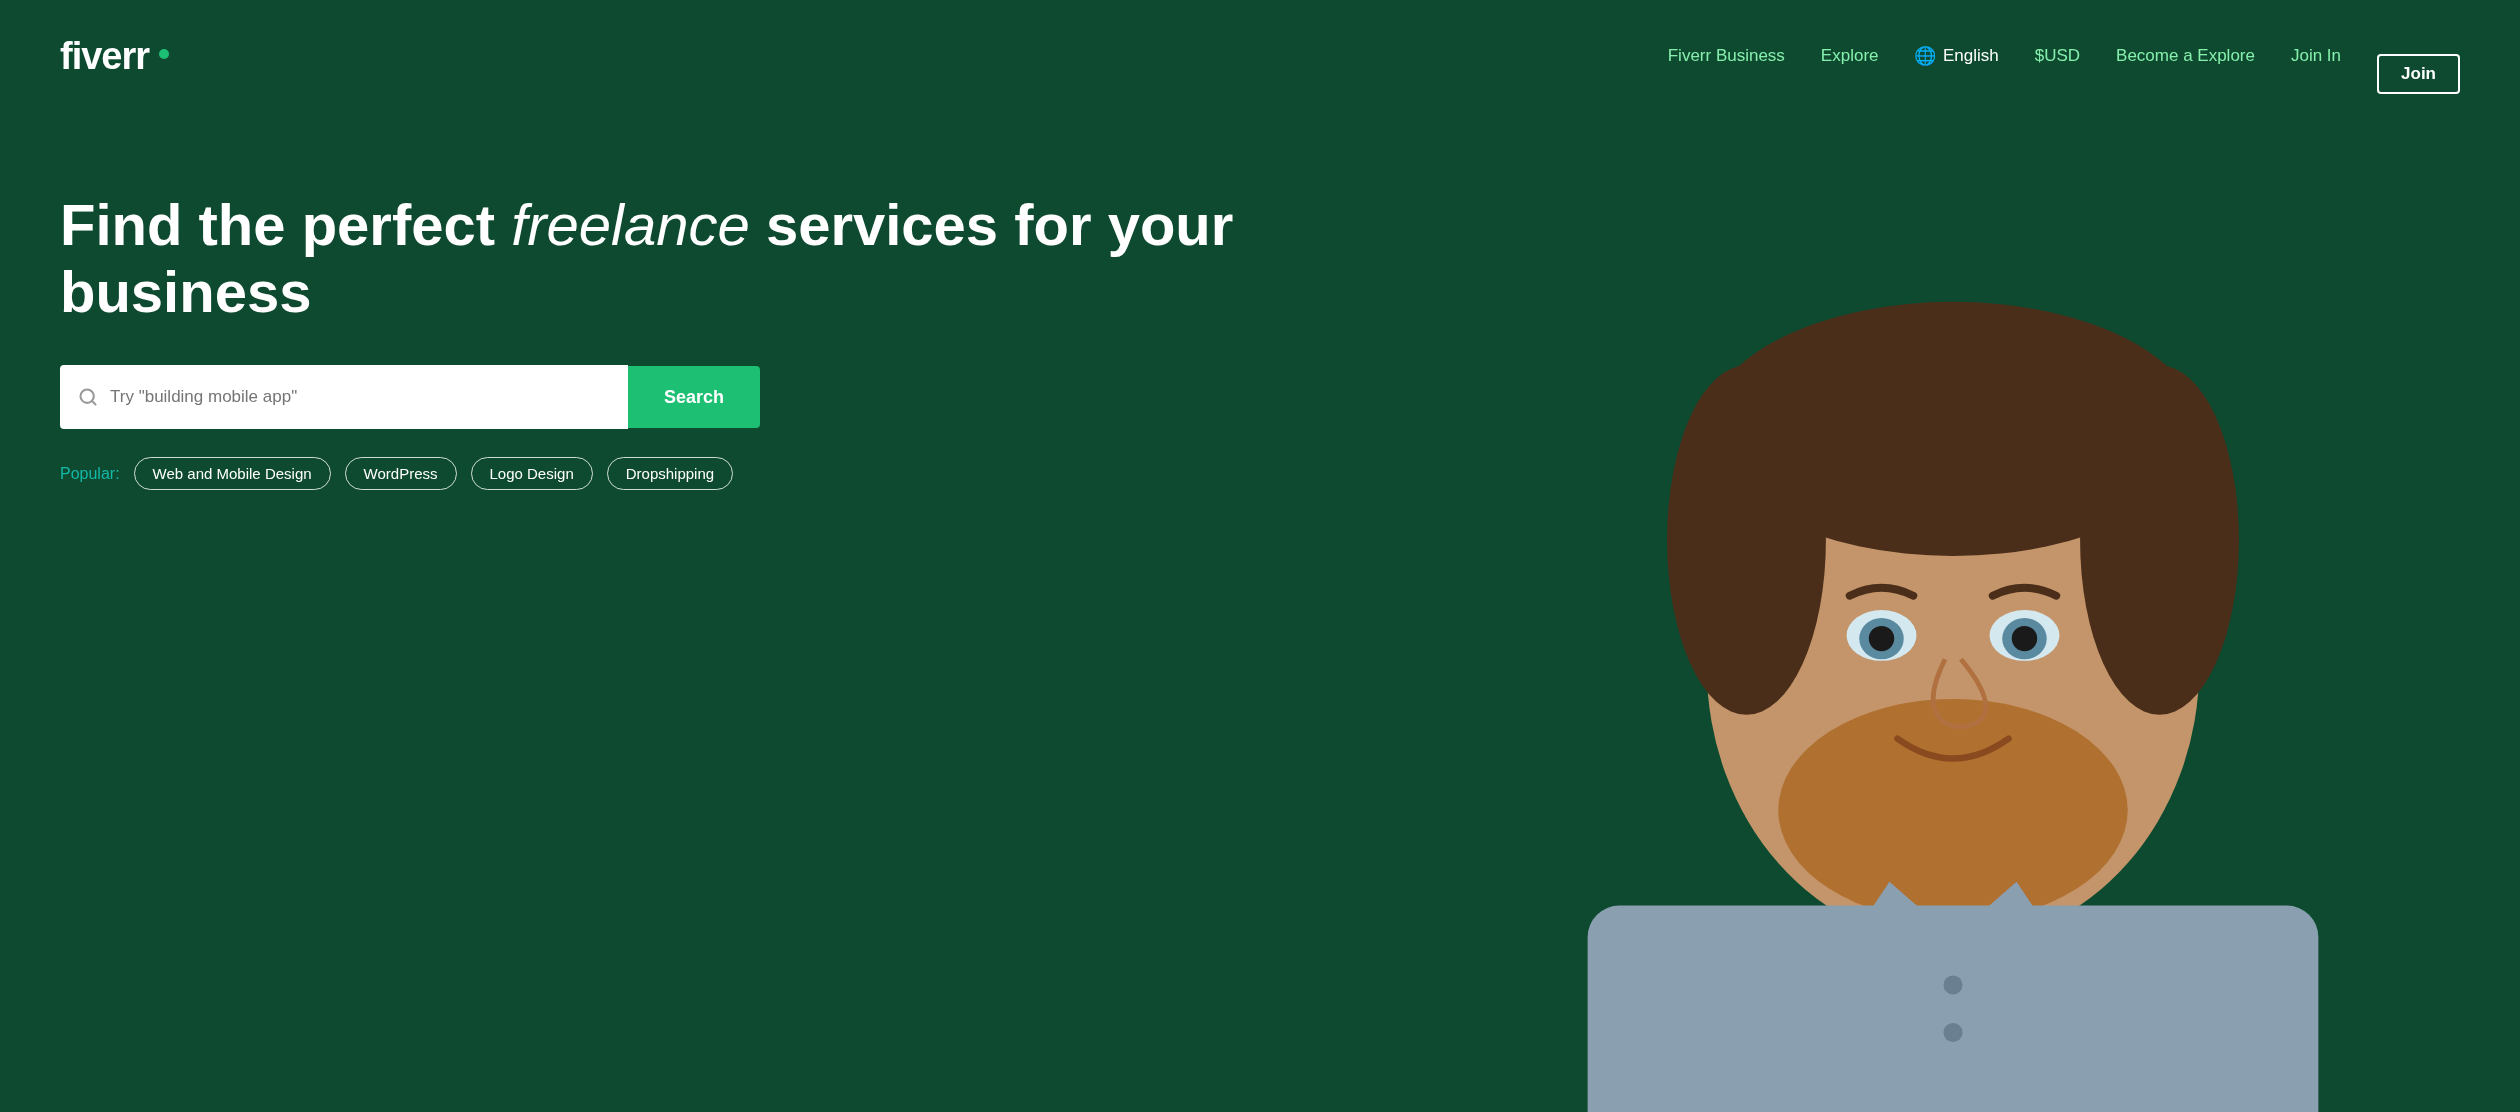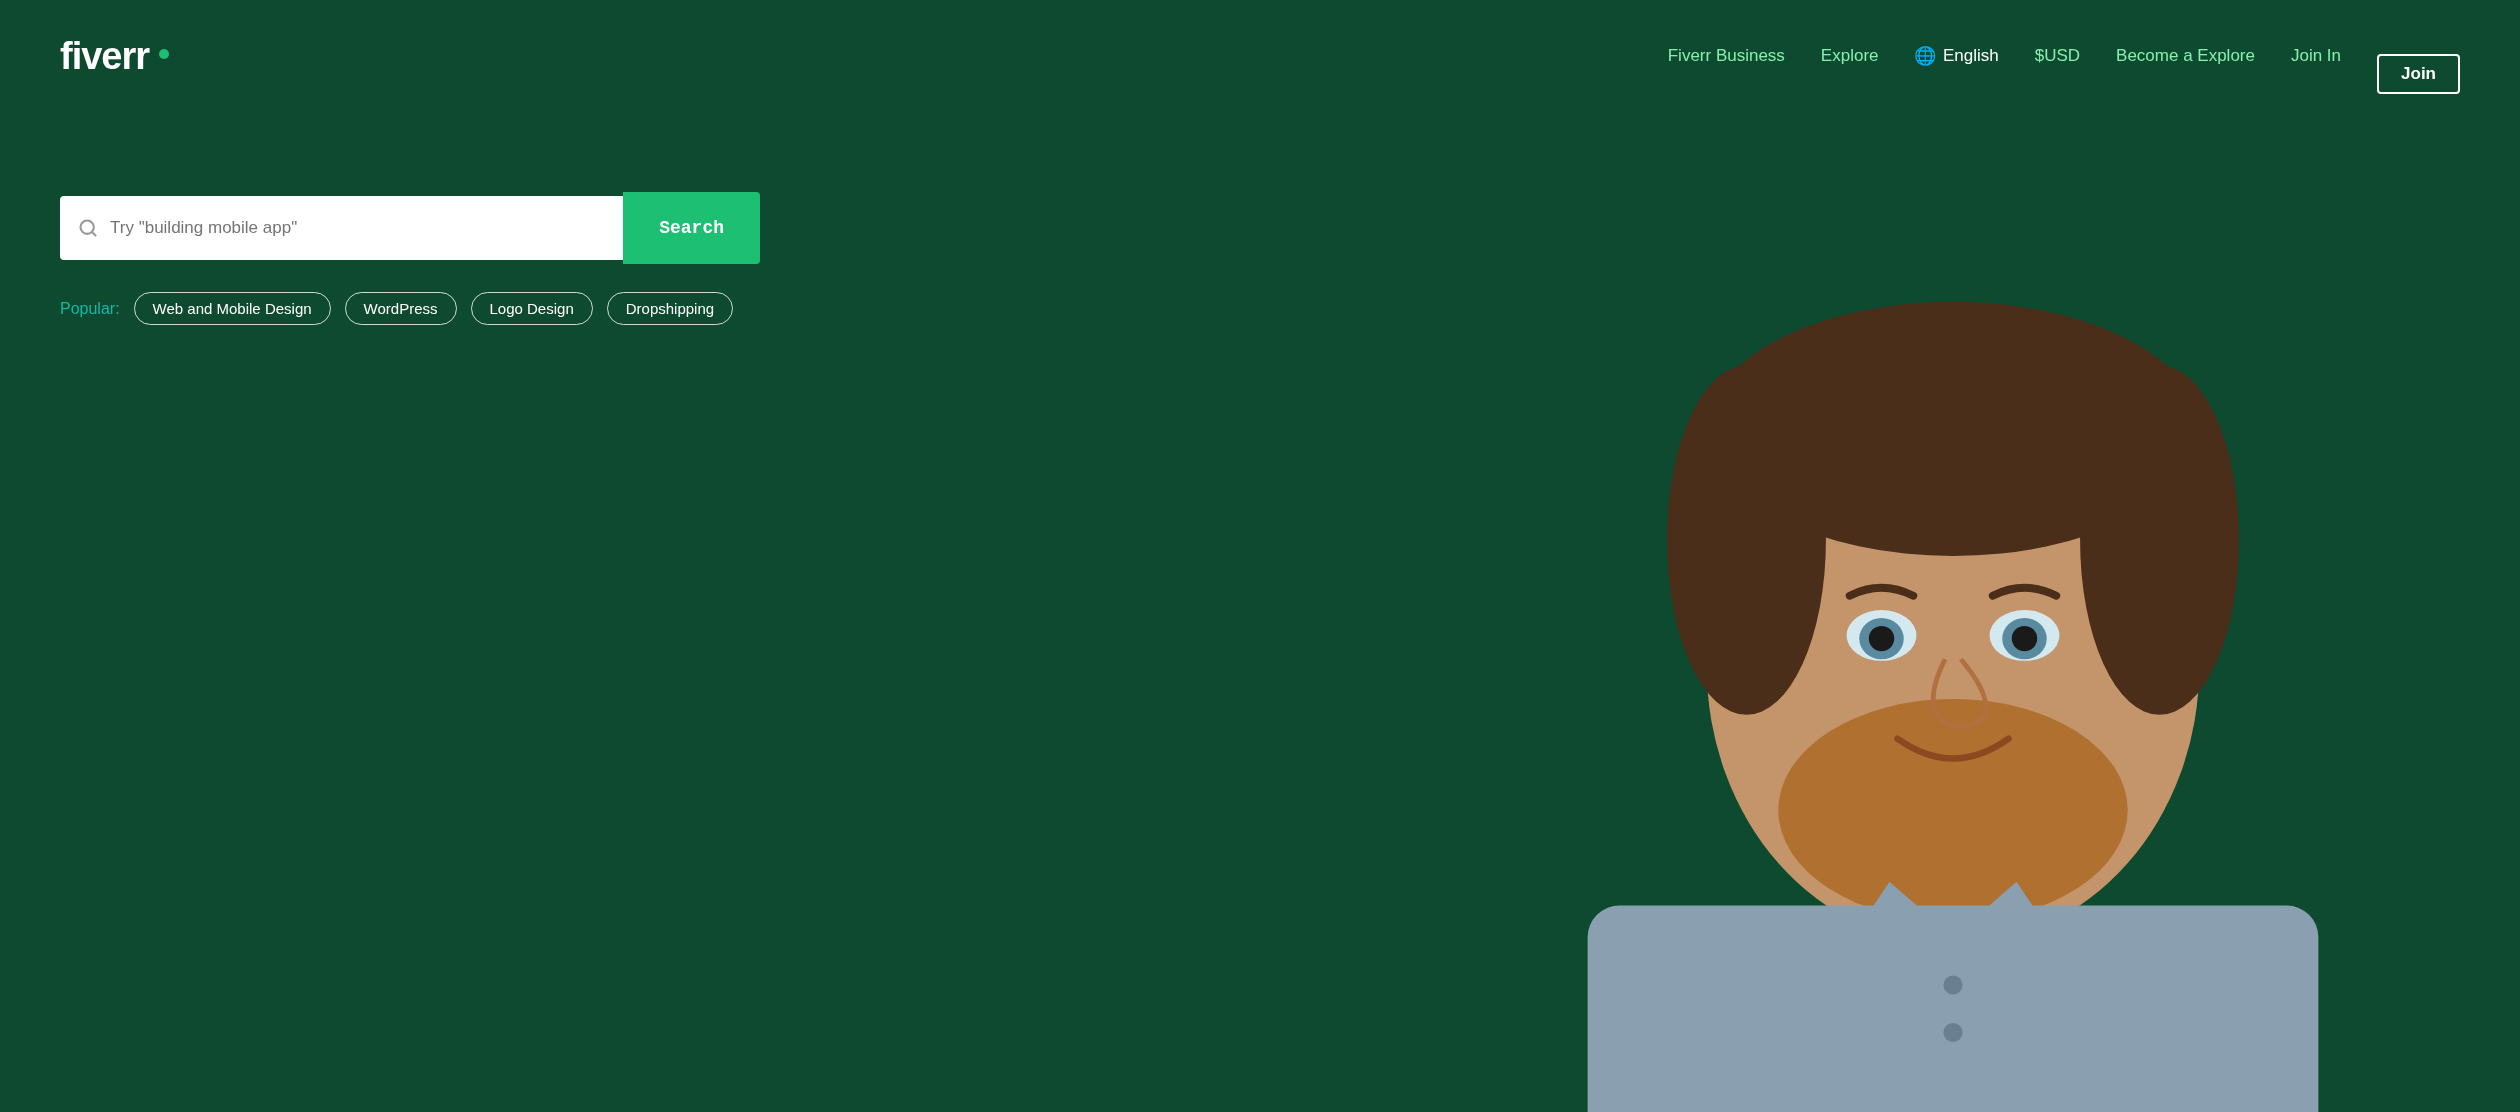--- a/index.html
+++ b/index.html
@@ -148,29 +148,28 @@
       font-size: 17px;
       color: #666;
       width: 100%;
       background: transparent;
     }
 
     .search-button {
       background-color: #1dbf73;
       color: #ffffff;
       border: none;
-      height: 72px;
+      height: 62px;
       padding: 0 36px;
       font-size: 18px;
       font-weight: 700;
       cursor: pointer;
       border-radius: 0 4px 4px 0;
       white-space: nowrap;
       transition: background 0.2s;
-      font-family: Liberation Mono, monospace;
     }
 
     
     .popular-section {
       display: flex;
       align-items: center;
       gap: 14px;
       flex-wrap: wrap;
     }
 
@@ -262,20 +261,21 @@
       <circle cx="300" cy="650" r="6" fill="#6a7f90"></circle>
 
       <path d="M 235 375 Q 255 365 275 375" stroke="#4a2e1a" stroke-width="5" fill="none" stroke-linecap="round"></path>
       <path d="M 325 375 Q 345 365 365 375" stroke="#4a2e1a" stroke-width="5" fill="none" stroke-linecap="round"></path>
 
       <path d="M 295 415 Q 280 445 295 455 Q 305 460 315 455 Q 330 445 305 415" stroke="#b07040" stroke-width="3" fill="none"></path>
     </svg>
   </div>
 
   <div class="hero-content">
+    <h1 class="hero-title"><span>Find the perfect </span><span class="hero-title-italic">freelance</span><span> services for your business</span></h1>
 
     <div class="search-bar-wrapper">
       <div class="search-input-container">
         <svg class="search-icon-svg" width="20" height="20" viewBox="0 0 24 24" fill="none" stroke="#999" stroke-width="2.5" stroke-linecap="round" stroke-linejoin="round">
           <circle cx="11" cy="11" r="8"></circle>
           <line x1="21" y1="21" x2="16.65" y2="16.65"></line>
         </svg>
         <input class="search-input" type="text" placeholder="Try &quot;building mobile app&quot;" style="">
       </div>
       <button class="search-button">Search</button>

